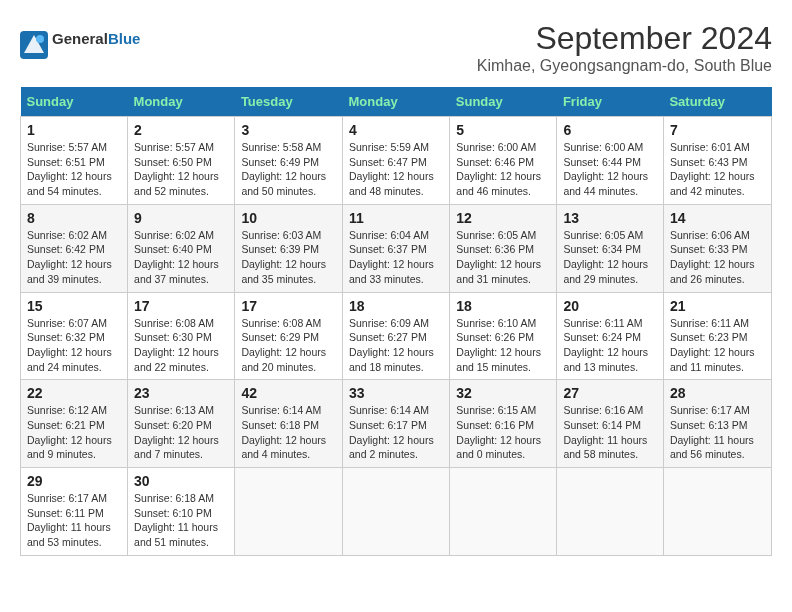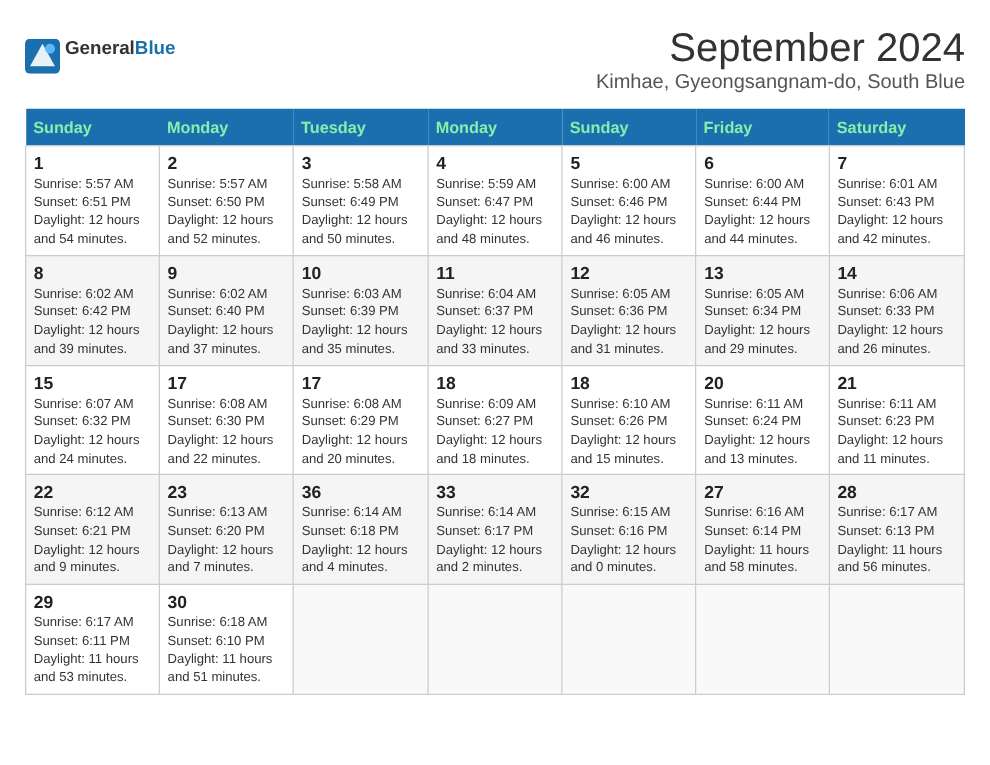--- a/index.html
+++ b/index.html
@@ -140,21 +140,21 @@
         <td><span class="day-num">17</span><span class="day-info">Sunrise: 6:08 AM<br>Sunset: 6:30 PM<br>Daylight: 12 hours<br>and 22 minutes.</span></td>
         <td><span class="day-num">17</span><span class="day-info">Sunrise: 6:08 AM<br>Sunset: 6:29 PM<br>Daylight: 12 hours<br>and 20 minutes.</span></td>
         <td><span class="day-num">18</span><span class="day-info">Sunrise: 6:09 AM<br>Sunset: 6:27 PM<br>Daylight: 12 hours<br>and 18 minutes.</span></td>
         <td><span class="day-num">18</span><span class="day-info">Sunrise: 6:10 AM<br>Sunset: 6:26 PM<br>Daylight: 12 hours<br>and 15 minutes.</span></td>
         <td><span class="day-num">20</span><span class="day-info">Sunrise: 6:11 AM<br>Sunset: 6:24 PM<br>Daylight: 12 hours<br>and 13 minutes.</span></td>
         <td><span class="day-num">21</span><span class="day-info">Sunrise: 6:11 AM<br>Sunset: 6:23 PM<br>Daylight: 12 hours<br>and 11 minutes.</span></td>
       </tr>
       <tr>
         <td><span class="day-num">22</span><span class="day-info">Sunrise: 6:12 AM<br>Sunset: 6:21 PM<br>Daylight: 12 hours<br>and 9 minutes.</span></td>
         <td><span class="day-num">23</span><span class="day-info">Sunrise: 6:13 AM<br>Sunset: 6:20 PM<br>Daylight: 12 hours<br>and 7 minutes.</span></td>
-        <td><span class="day-num">36</span><span class="day-info">Sunrise: 6:14 AM<br>Sunset: 6:18 PM<br>Daylight: 12 hours<br>and 4 minutes.</span></td>
+        <td><span class="day-num">42</span><span class="day-info">Sunrise: 6:14 AM<br>Sunset: 6:18 PM<br>Daylight: 12 hours<br>and 4 minutes.</span></td>
         <td><span class="day-num">33</span><span class="day-info">Sunrise: 6:14 AM<br>Sunset: 6:17 PM<br>Daylight: 12 hours<br>and 2 minutes.</span></td>
         <td><span class="day-num">32</span><span class="day-info">Sunrise: 6:15 AM<br>Sunset: 6:16 PM<br>Daylight: 12 hours<br>and 0 minutes.</span></td>
         <td><span class="day-num">27</span><span class="day-info">Sunrise: 6:16 AM<br>Sunset: 6:14 PM<br>Daylight: 11 hours<br>and 58 minutes.</span></td>
         <td><span class="day-num">28</span><span class="day-info">Sunrise: 6:17 AM<br>Sunset: 6:13 PM<br>Daylight: 11 hours<br>and 56 minutes.</span></td>
       </tr>
       <tr>
         <td><span class="day-num">29</span><span class="day-info">Sunrise: 6:17 AM<br>Sunset: 6:11 PM<br>Daylight: 11 hours<br>and 53 minutes.</span></td>
         <td><span class="day-num">30</span><span class="day-info">Sunrise: 6:18 AM<br>Sunset: 6:10 PM<br>Daylight: 11 hours<br>and 51 minutes.</span></td>
         <td class="empty-cell"></td>
         <td class="empty-cell"></td>

